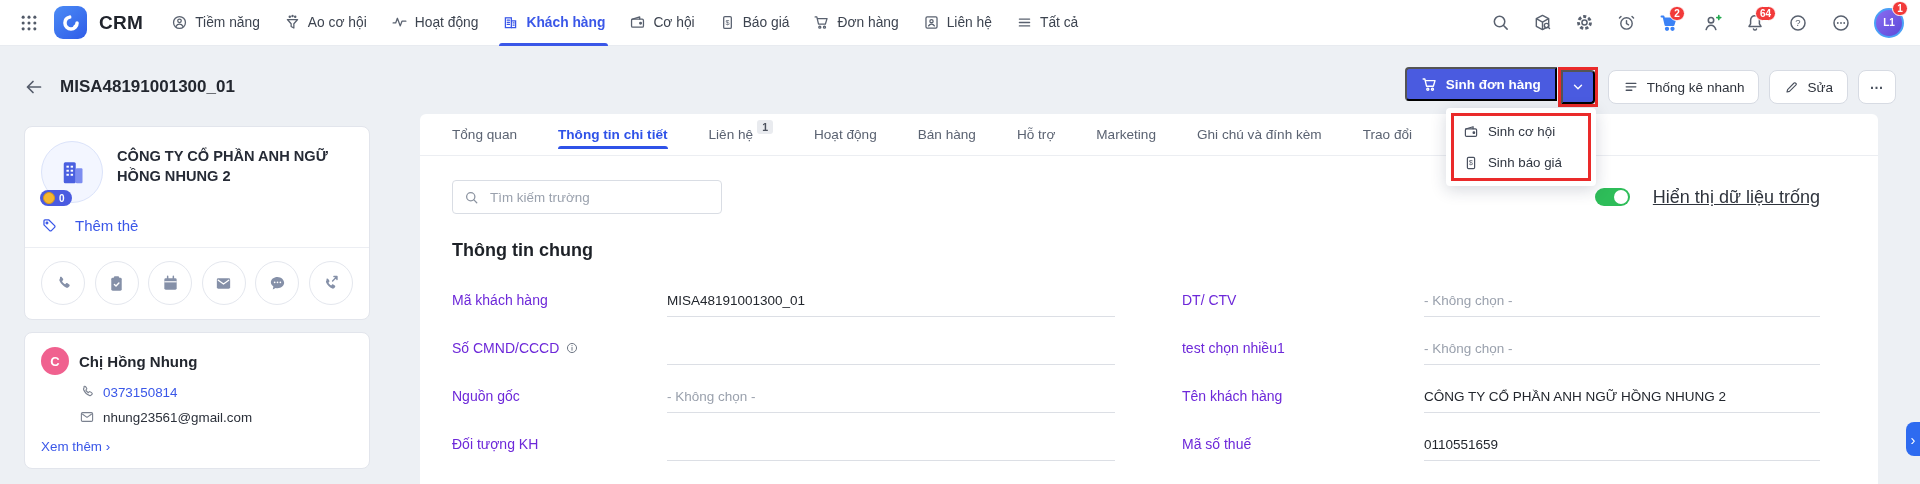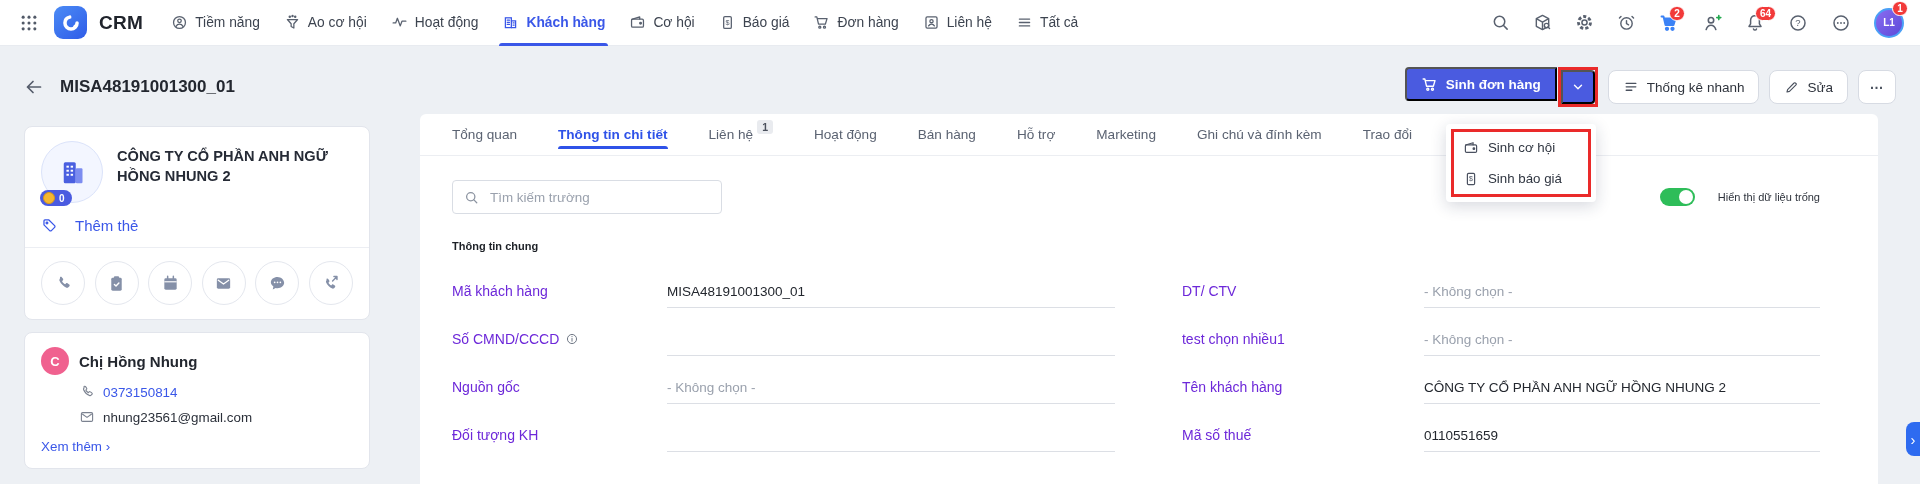--- a/index.html
+++ b/index.html
@@ -44,21 +44,21 @@
     padding:0 14px; cursor:pointer; white-space:nowrap;}
   .btn.primary{ background:#4a5be0; color:#fff; border-radius:4px 0 0 4px; font-weight:600;}
   .split{ display:flex; align-items:stretch; gap:0;}
   .chevron-annot{ border:3px solid #ea2a2a; margin-left:1px;}
   .btn.chev{ width:34px; padding:0; justify-content:center; background:#4a5be0; color:#fff; border-radius:0 4px 4px 0;}
   .btn.ghost{ background:#fff; border:1px solid #d7dbe3; color:#2e333c;}
   .btn.ghost svg{ color:#4a515e;}
   .btn.more{ width:38px; justify-content:center; padding:0; font-weight:700; color:#4a515e; letter-spacing:1px;}
 
   
-  .dropdown{ position:absolute; top:124px; left:1446px; width:150px; background:#fff; border-radius:4px;
+  .dropdown{ position:absolute; top:108px; left:1446px; width:150px; background:#fff; border-radius:4px;
     box-shadow:0 4px 16px rgba(30,40,70,.18); padding:5px; z-index:40;}
   .menu-annot{ border:3px solid #ea2a2a;}
   .menu-item{ height:31px; display:flex; align-items:center; gap:9px; padding:0 9px; font-size:13.3px;
     color:#2f3540; cursor:pointer; background:#fff;}
   .menu-item svg{ color:#4a5160;}
 
   
   .sidebar{ position:absolute; left:24px; top:126px; width:346px;}
   .card{ background:#fff; border:1px solid #e2e5ec; border-radius:8px; padding:14px 16px;}
   .company-row{ display:flex; gap:14px;}
@@ -96,25 +96,25 @@
     border-radius:3px 3px 0 0;}
   .tab-badge{ position:relative; top:-8px; margin-left:4px; background:#e9ebef; color:#4a505c;
     font-size:10.5px; font-weight:600; border-radius:3px; padding:1px 5px;}
   .content{ padding:24px 58px 0 32px;}
   .search-row{ display:flex; align-items:center; justify-content:space-between;}
   .search-box{ width:270px; height:34px; border:1px solid #d9dde4; border-radius:4px; background:#fff;
     display:flex; align-items:center; gap:9px; padding:0 11px; cursor:text;}
   .search-box svg{ color:#8b93a0;}
   .search-box input{ border:none; outline:none; flex:1; font-size:13.4px; font-family:inherit; color:#2c313a;}
   .search-box input::placeholder{ color:#9aa1ad;}
-  .toggle-wrap{ display:flex; align-items:center; gap:23px; font-size:11px; color:#2e333c;}
+  .toggle-wrap{ display:flex; align-items:center; gap:23px; font-size:18px; color:#2e333c;text-decoration:underline;}
   .toggle{ width:35px; height:18px; border-radius:10px; background:#2ebd59; position:relative; cursor:pointer;}
   .toggle::after{ content:""; position:absolute; right:2px; top:2px; width:14px; height:14px; border-radius:50%;
     background:#fff;}
-  .section-title{ font-size:11px; font-weight:700; color:#1d2127; margin-top:26px;}
+  .section-title{ font-size:18px; font-weight:700; color:#1d2127; margin-top:26px;}
   .form{ display:flex; gap:67px; margin-top:8px;}
   .fcol{ width:665px;}
   .fcol.right{ width:640px;}
   .frow{ display:grid; grid-template-columns:215px 1fr; align-items:end; height:48px;}
   .fcol.right .frow{ grid-template-columns:242px 1fr;}
   .flabel{ font-size:14px; color:#6d28d9; padding-bottom:9px; display:flex; align-items:center; gap:6px;}
   .flabel svg{ color:#6c7482;}
   .fval{ font-size:13.5px; color:#23272e; border-bottom:1px solid #dcdfe5; padding-bottom:8px; min-height:28px;
     display:flex; align-items:flex-end; cursor:text;}
   .fval.ph{ color:#9aa1ad;}

